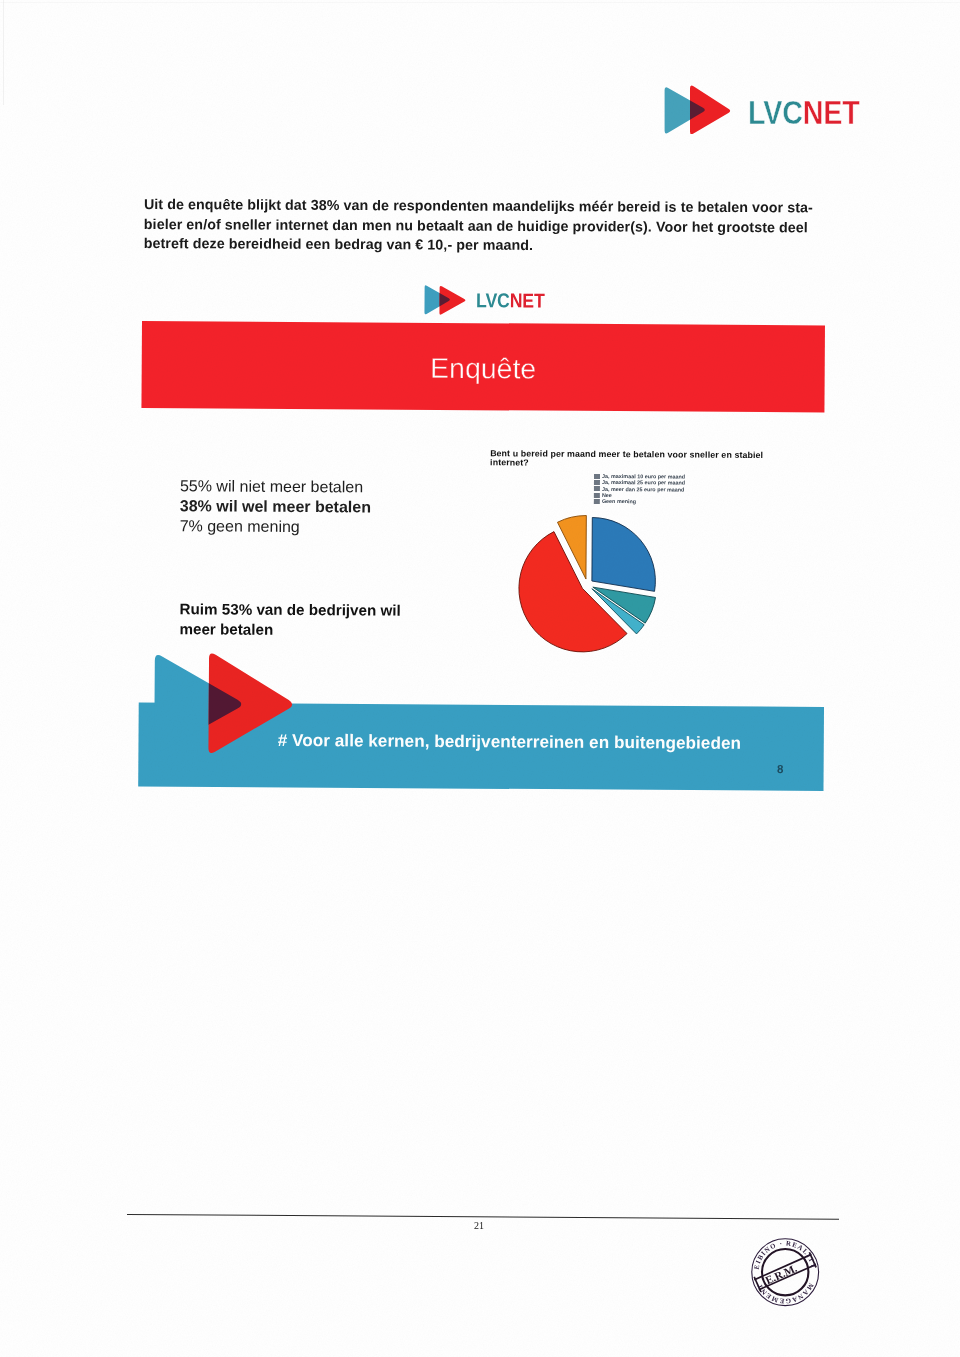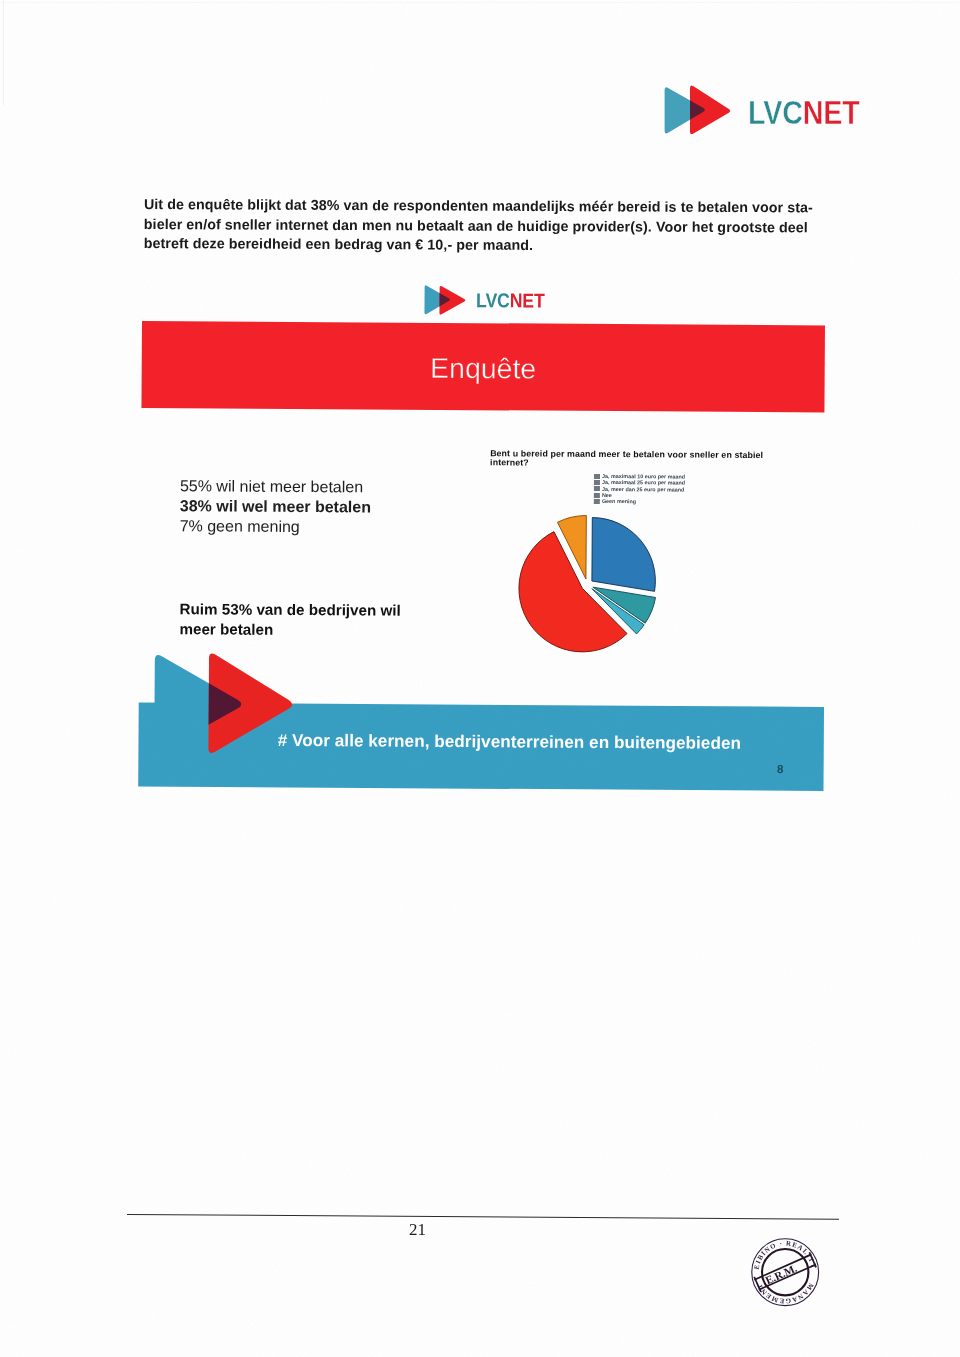--- a/index.html
+++ b/index.html
@@ -146,21 +146,21 @@
       <path d="M81.2 9.8 Q81.2 2.5 87.8 6.3 L161.2 51.0 Q168.2 55.5 161.2 59.8 L87.8 103.3 Q81.2 107.1 81.2 99.8 Z" fill="#ea2422"></path>
       <g clip-path="url(#bluetriclip)">
         <path d="M81.2 9.8 Q81.2 2.5 87.8 6.3 L161.2 51.0 Q168.2 55.5 161.2 59.8 L87.8 103.3 Q81.2 107.1 81.2 99.8 Z" fill="#521833"></path>
       </g>
     </svg>
     <div class="foottxt" style="left:280.5px;top:729.5px;font-size:17.1px;letter-spacing:0.05px;"># Voor alle kernen, bedrijventerreinen en buitengebieden</div>
     <div class="slidenum" style="left:780px;top:759px;font-size:11.5px;font-weight:700;">8</div>
   </div>
 
   <div class="rule" style="left:126.5px;top:1214.4px;width:712px;height:1.4px;transform:rotate(0.385deg);transform-origin:left center;"></div>
-  <div class="pageno" style="left:409px;top:1219.8px;width:140px;text-align:left;font-size:17px;font-family:'Liberation Serif',serif;font-weight:400;">21</div>
+  <div class="pageno" style="left:409px;top:1219.8px;width:140px;text-align:center;font-size:10px;font-family:'Liberation Serif',serif;font-weight:400;">21</div>
 
   <svg class="scan-noise">
     <filter id="grain">
         <feTurbulence type="fractalNoise" baseFrequency="0.8" numOctaves="3" stitchTiles="stitch"></feTurbulence>
         <feColorMatrix type="saturate" values="0"></feColorMatrix>
       </filter>
     <rect width="960" height="1357" filter="url(#grain)"></rect>
   </svg>
 
   <div class="scan-edge" style="left:3px;top:0;width:1px;height:105px;opacity:.38;"></div>

